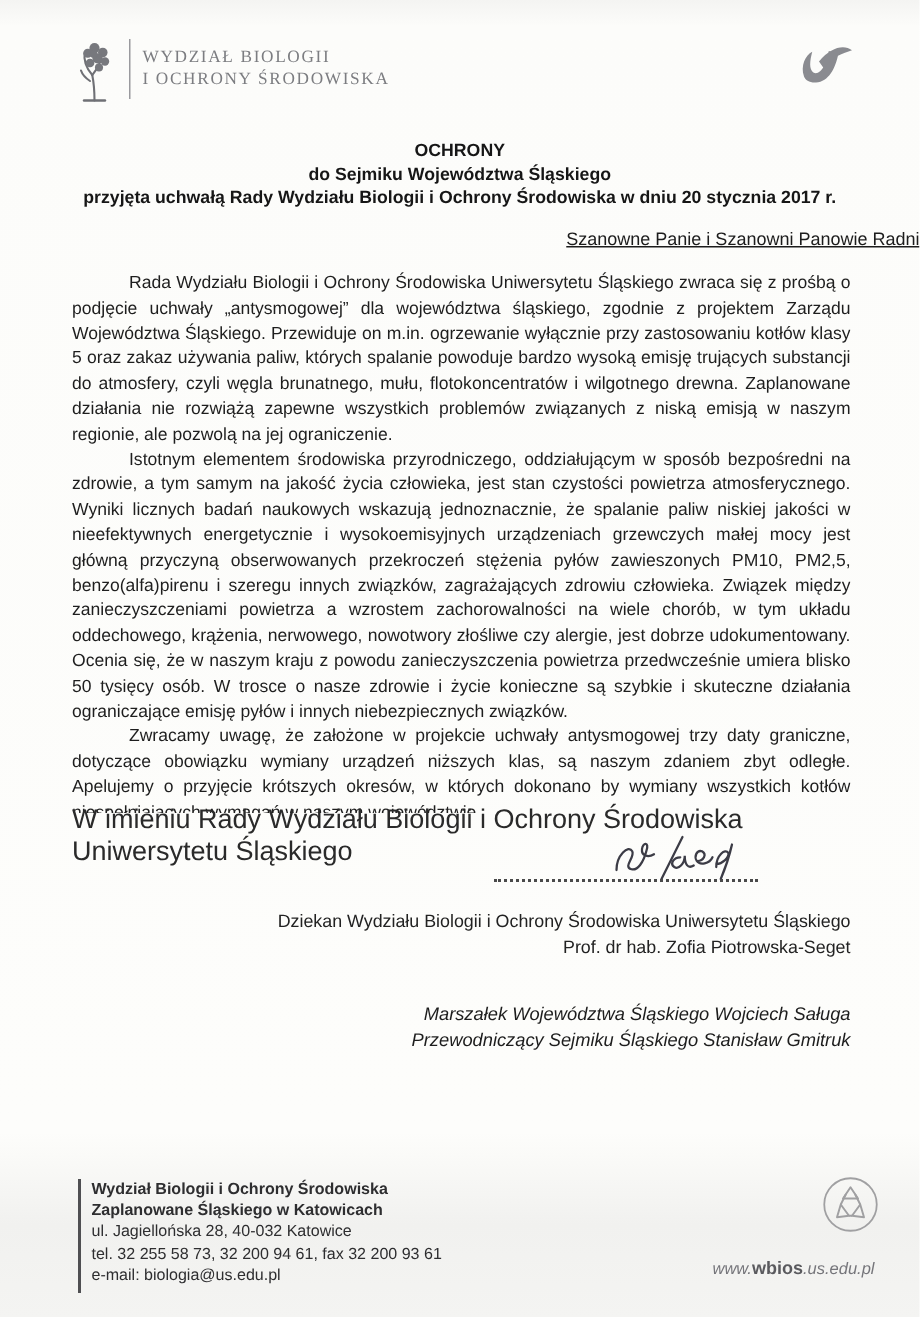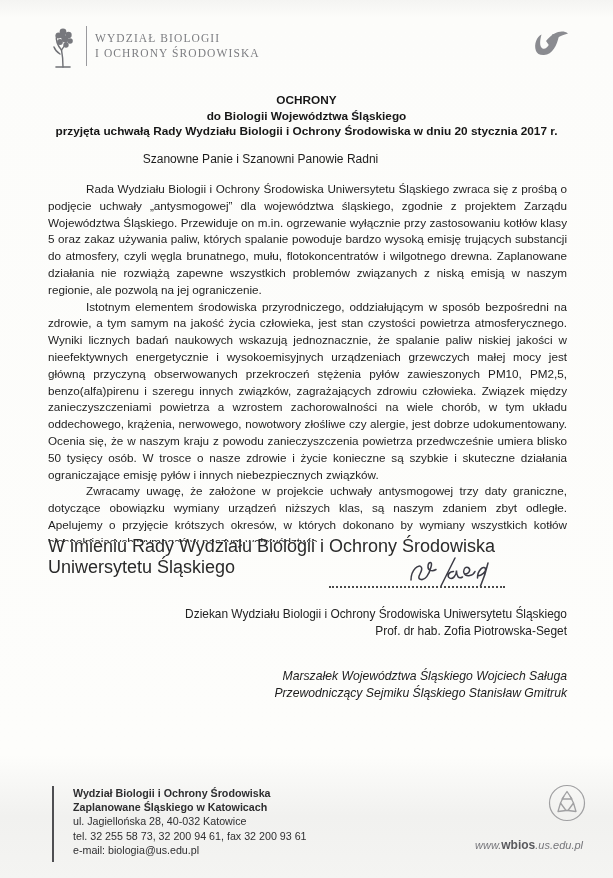--- a/index.html
+++ b/index.html
@@ -13,41 +13,41 @@
   
   .header { position:absolute; top:24px; left:48px; display:flex; align-items:center; gap:8px; }
   .tree-logo svg { display:block; }
   .hdr-divider { width:1px; height:40px; background:#9a9a9e; }
   .dept { font-family:"Liberation Serif", serif; font-size:11.5px; letter-spacing:1.1px;
           color:#7c7d81; line-height:15px; }
   .us-logo { position:absolute; top:28px; right:44px; }
   
   .title-block { position:absolute; top:93px; left:0; width:613px; text-align:center;
                  font-weight:bold; font-size:11.8px; line-height:15.6px; color:#161616; }
-  .greeting { position:absolute; top:152px; left:0; width:521px; text-align:center;
-              font-size:12px; color:#1c1c1c; }
+  .greeting { position:absolute; top:152px; left:0; width:613px; text-align:right;
+              font-size:12px; color:#1c1c1c;text-decoration:underline; }
   
   .body-text { position:absolute; top:181px; left:48px; width:519px; max-height:361px;
                overflow:hidden; font-size:11.7px; line-height:16.8px; text-align:justify;
                color:#1e1e1e; }
   .body-text p { text-indent:38px; }
   
   .on-behalf { position:absolute; top:536px; left:48px; width:519px; text-align:left;
                font-size:18px; color:#2a2a2a; }
   .scribble { position:absolute; top:556px; right:116px; }
   .dotline { position:absolute; top:586px; right:108px; width:176px;
              border-bottom:2px dotted #4a4a4a; height:0; }
   .signer { position:absolute; top:606px; left:48px; width:519px; text-align:right;
             font-size:11.9px; line-height:17px; color:#222; }
   .addressee { position:absolute; top:668px; left:48px; width:519px; text-align:right;
                font-style:italic; font-size:12.2px; line-height:16.6px; color:#1d1d1d; }
   .addressee .adr-label { font-weight:bold; }
   
   .footer-bar { position:absolute; top:786px; left:52px; width:2px; height:76px; background:#4f4f52; }
-  .footer-info { position:absolute; top:786px; left:73px; font-size:10.7px; line-height:14.2px; color:#2e2e30; }
+  .footer-info { position:absolute; top:786px; left:61px; font-size:10.7px; line-height:14.2px; color:#2e2e30; }
   .footer-info .b { font-weight:bold; }
   .emblem { position:absolute; top:783px; right:26px; }
   .website { position:absolute; top:838px; right:30px; font-size:11px; color:#75757a; font-style:italic; }
   .website .wb { font-weight:bold; font-style:normal; color:#5a5a5e; font-size:12px; }
 </style>
 </head>
 <body>
 
 <div class="page">
 
@@ -82,21 +82,21 @@
 
   <span class="us-logo">
     <svg width="40" height="30" viewBox="0 0 40 30">
       <path d="M7 23 C4.5 16 8 8.5 12.5 6.5 C11 12 10 18.5 13.5 20.5 C18 22.5 22.5 14 23.5 6 L30 7.5 C28 17.5 23.5 26.5 15 27 C10.5 27.2 8 25.5 7 23 Z" fill="#8a8b90"></path>
       <path d="M17 13 C25 3.5 33.5 1.5 39 5.5 C33 7.5 25.5 9.5 20.5 18 Z" fill="#8a8b90"></path>
     </svg>
   </span>
 
   <div class="title-block">
     <div>OCHRONY</div>
-    <div>do Biologii Województwa Śląskiego</div>
+    <div>do Sejmiku Województwa Śląskiego</div>
     <div>przyjęta uchwałą Rady Wydziału Biologii i Ochrony Środowiska w dniu 20 stycznia 2017 r.</div>
   </div>
 
   <div class="greeting">Szanowne Panie i Szanowni Panowie Radni</div>
 
   <div class="body-text">
     <p>Rada Wydziału Biologii i Ochrony Środowiska Uniwersytetu Śląskiego zwraca się z prośbą o podjęcie uchwały „antysmogowej” dla województwa śląskiego, zgodnie z projektem Zarządu Województwa Śląskiego. Przewiduje on m.in. ogrzewanie wyłącznie przy zastosowaniu kotłów klasy 5 oraz zakaz używania paliw, których spalanie powoduje bardzo wysoką emisję trujących substancji do atmosfery, czyli węgla brunatnego, mułu, flotokoncentratów i wilgotnego drewna. Zaplanowane działania nie rozwiążą zapewne wszystkich problemów związanych z niską emisją w naszym regionie, ale pozwolą na jej ograniczenie.</p>
     <p>Istotnym elementem środowiska przyrodniczego, oddziałującym w sposób bezpośredni na zdrowie, a tym samym na jakość życia człowieka, jest stan czystości powietrza atmosferycznego. Wyniki licznych badań naukowych wskazują jednoznacznie, że spalanie paliw niskiej jakości w nieefektywnych energetycznie i wysokoemisyjnych urządzeniach grzewczych małej mocy jest główną przyczyną obserwowanych przekroczeń stężenia pyłów zawieszonych PM10, PM2,5, benzo(alfa)pirenu i szeregu innych związków, zagrażających zdrowiu człowieka. Związek między zanieczyszczeniami powietrza a wzrostem zachorowalności na wiele chorób, w tym układu oddechowego, krążenia, nerwowego, nowotwory złośliwe czy alergie, jest dobrze udokumentowany. Ocenia się, że w naszym kraju z powodu zanieczyszczenia powietrza przedwcześnie umiera blisko 50 tysięcy osób. W trosce o nasze zdrowie i życie konieczne są szybkie i skuteczne działania ograniczające emisję pyłów i innych niebezpiecznych związków.</p>
     <p>Zwracamy uwagę, że założone w projekcie uchwały antysmogowej trzy daty graniczne, dotyczące obowiązku wymiany urządzeń niższych klas, są naszym zdaniem zbyt odległe. Apelujemy o przyjęcie krótszych okresów, w których dokonano by wymiany wszystkich kotłów niespełniających wymagań w naszym województwie.</p>
   </div>

